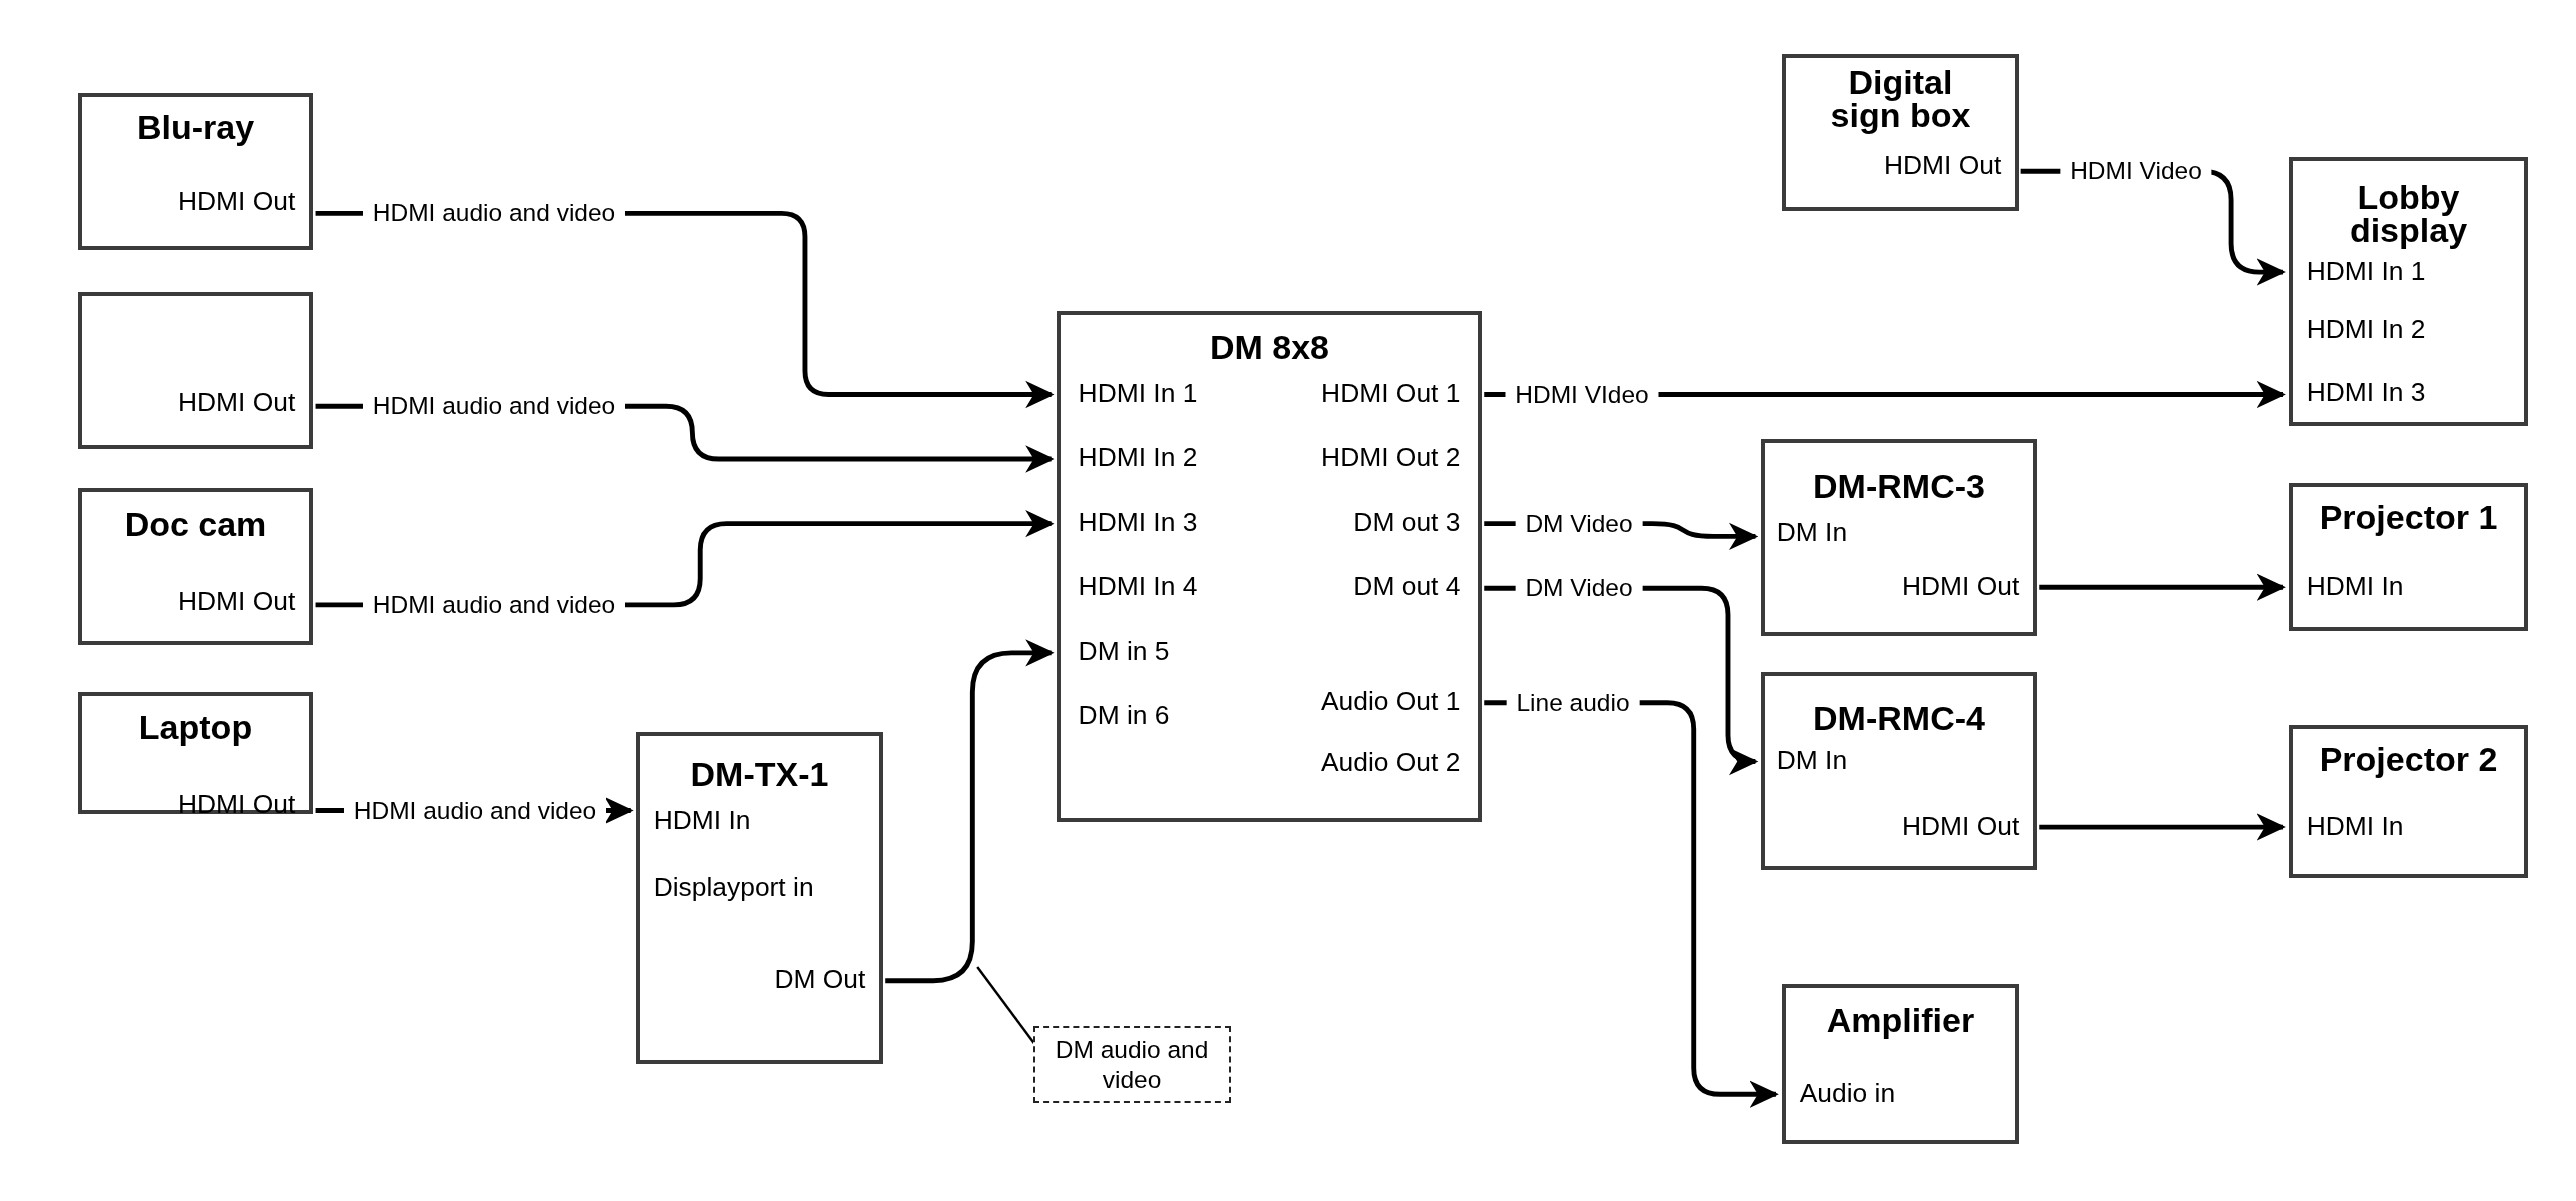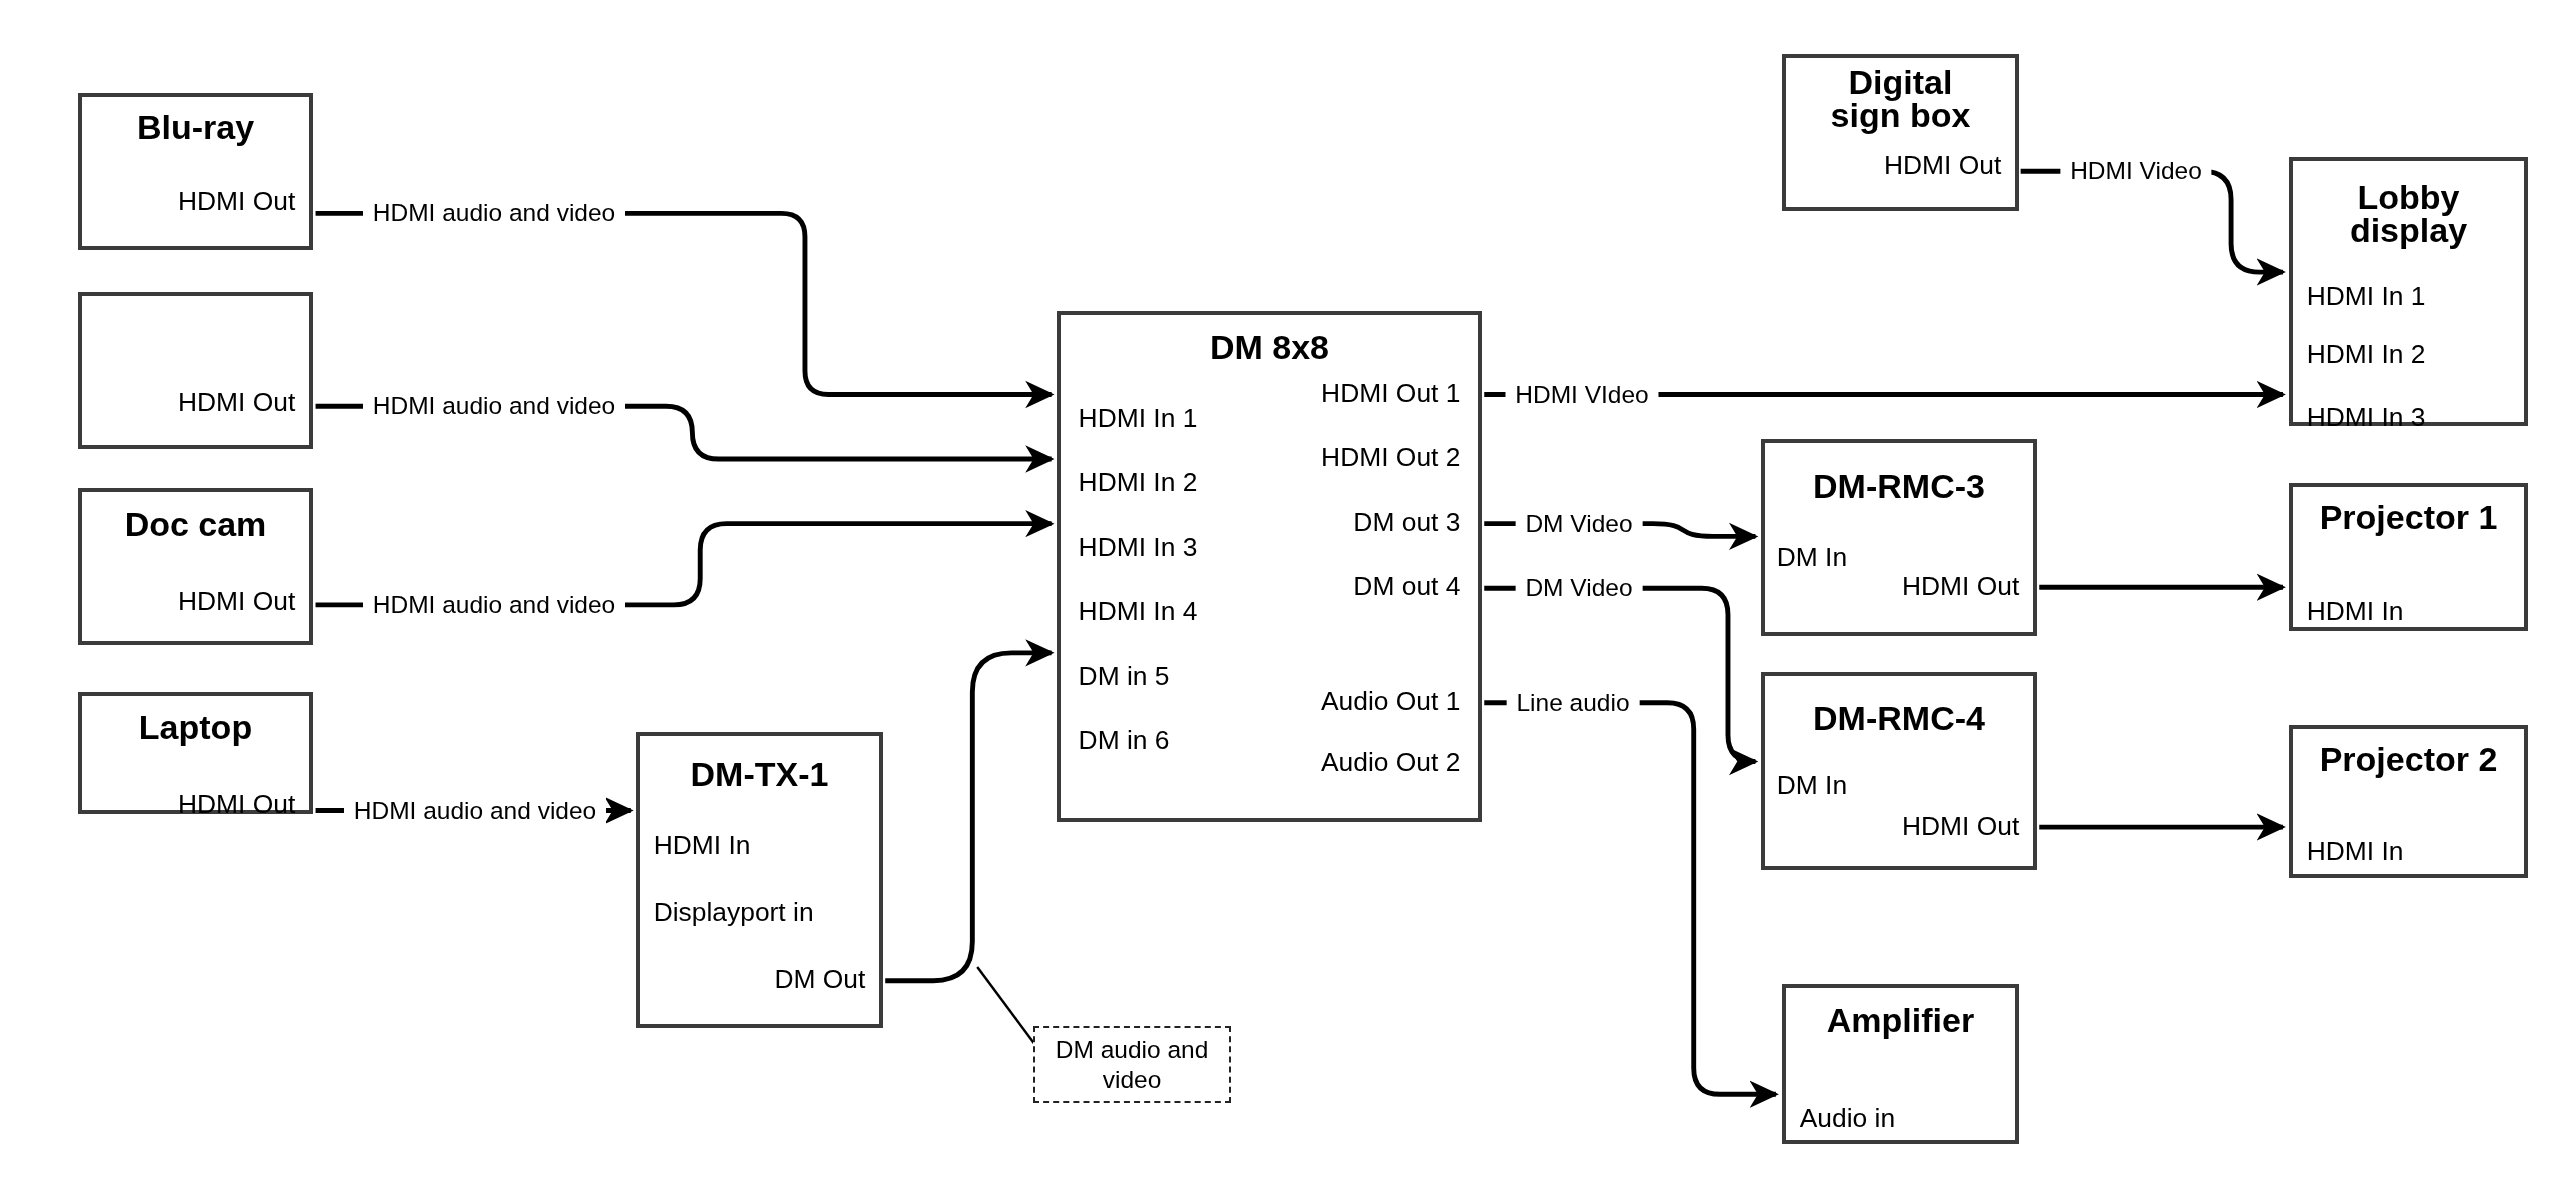--- a/index.html
+++ b/index.html
@@ -24,21 +24,21 @@
     font-size:34px;line-height:33px;
     z-index:2;
   }
   .t.narrow{left:50%;right:auto;transform:translateX(-50%);}
   .p{
     position:absolute;
     font-size:26.4px;line-height:27.4px;
     white-space:nowrap;
     z-index:2;
   }
-  .pl{left:13.7px;margin-top:25px;}
+  .pl{left:13.7px;}
   .pr{right:13.7px;}
   #wires{position:absolute;left:0;top:0;z-index:3;pointer-events:none;}
   .edge-label{
     position:absolute;
     transform:translate(-50%,-50%);
     background:#fff;
     padding:1px 9.8px;
     font-size:24.5px;line-height:26.4px;
     white-space:nowrap;
     z-index:4;
@@ -73,21 +73,21 @@
   <div class="node" style="left:78px;top:488px;width:235px;height:157px;">
     <div class="t" style="top:15.7px;">Doc cam</div>
     <span class="p pr" style="top:96px;">HDMI Out</span>
   </div>
 
   <div class="node" style="left:78px;top:692px;width:235px;height:122px;">
     <div class="t" style="top:14.7px;">Laptop</div>
     <span class="p pr" style="top:95px;">HDMI Out</span>
   </div>
 
-  <div class="node" style="left:636px;top:732px;width:247px;height:296px;">
+  <div class="node" style="left:636px;top:732px;width:247px;height:332px;">
     <div class="t" style="top:21.5px;">DM-TX-1</div>
     <span class="p pl" style="top:71px;">HDMI In</span>
     <span class="p pl" style="top:138px;">Displayport in</span>
     <span class="p pr" style="top:230px;">DM Out</span>
   </div>
 
   <div class="node" style="left:1057px;top:311px;width:425px;height:511px;">
     <div class="t" style="top:15.7px;">DM 8x8</div>
     <span class="p pl" style="top:65px;left:17.6px;">HDMI In 1</span>
     <span class="p pl" style="top:129px;left:17.6px;">HDMI In 2</span>

